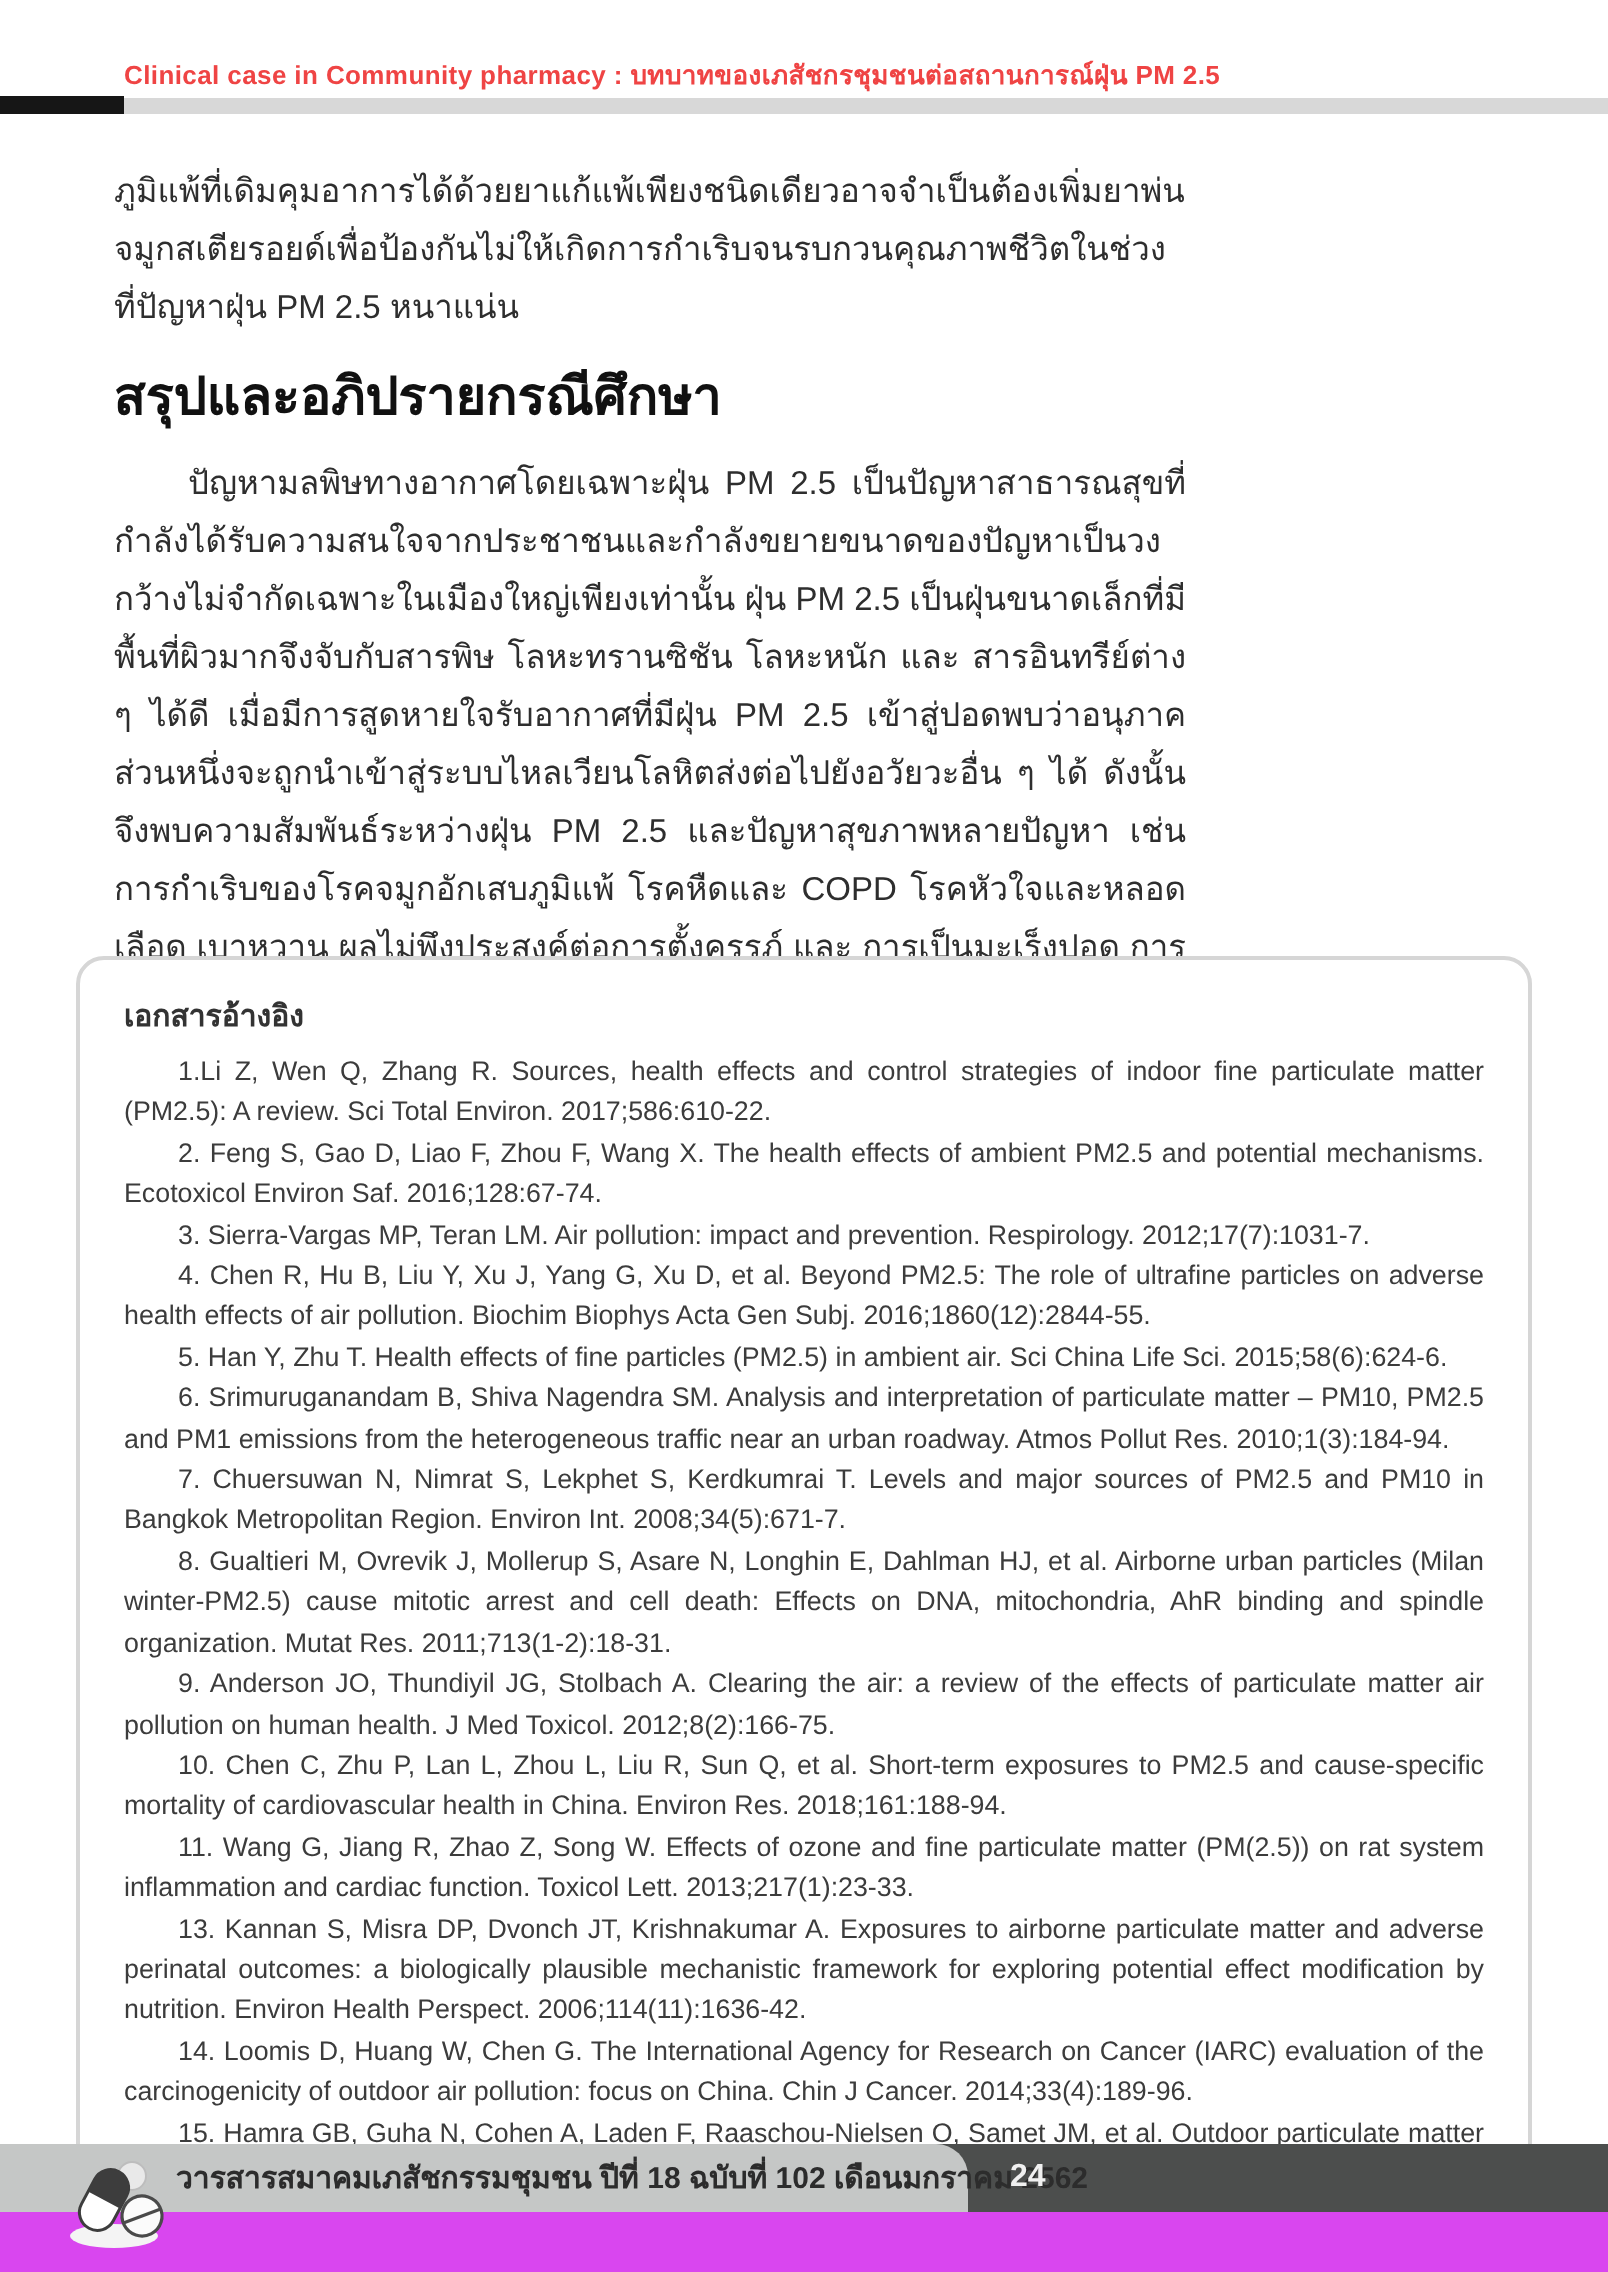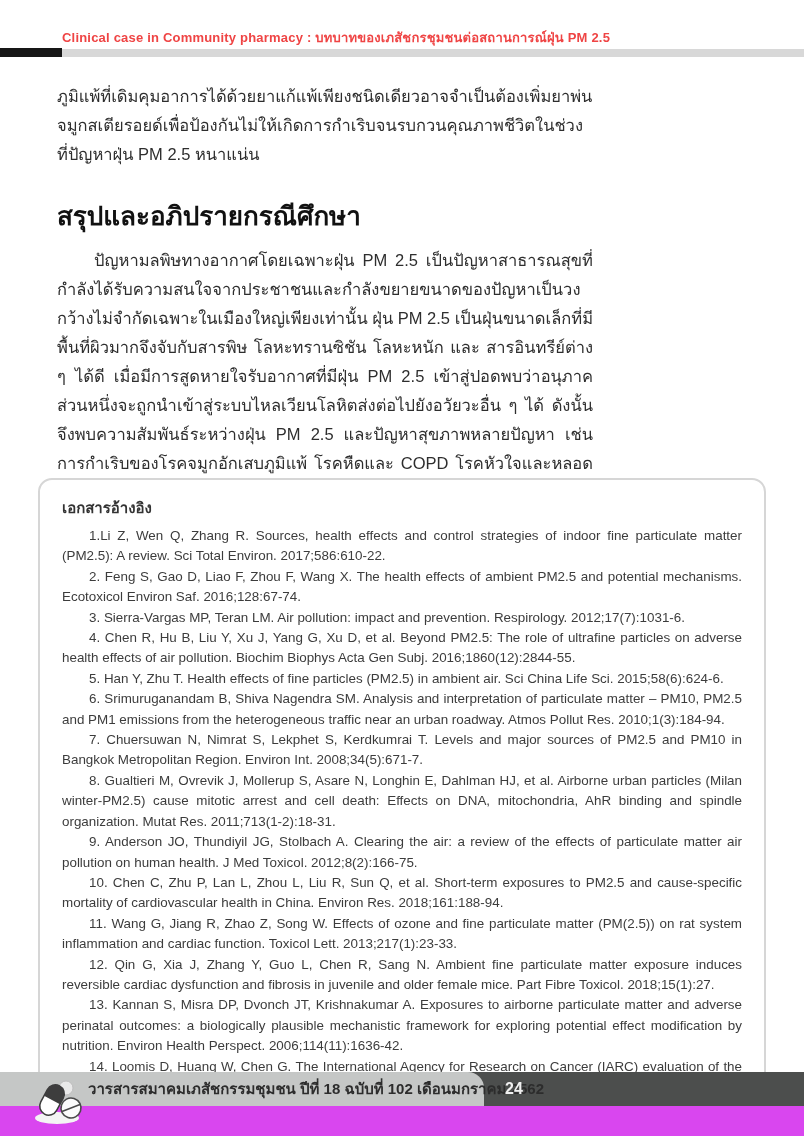--- a/index.html
+++ b/index.html
@@ -22,21 +22,21 @@
   .header-rule .light { position: absolute; left: 62px; top: 0; right: 0; height: 8px; margin-top: 1px; background: #d8d8d8; }
 
   
   .text-col { position: absolute; top: 82px; left: 0; width: 649px; padding: 0 56px 0 57px; }
   .para {
     font-size: 16.5px; line-height: 29px; color: #2e2e2e;
     text-align: justify;
   }
   .intro { margin-top: 0; }
   .section-heading {
-    margin-top: 26px;
+    margin-top: 8px;
     font-size: 26px; font-weight: 700; color: #111111;
   }
   .discussion { margin-top: 10px; text-indent: 37px; }
 
   
   .refbox {
     position: absolute; top: 478px; left: 38px; width: 728px;
     min-height: 562px;
     border: 2px solid #d6d6d6; border-radius: 14px;
     background: #ffffff;
@@ -90,30 +90,29 @@
 <div class="text-col">
   <p class="para intro">ภูมิแพ้ที่เดิมคุมอาการได้ด้วยยาแก้แพ้เพียงชนิดเดียวอาจจำเป็นต้องเพิ่มยาพ่นจมูกสเตียรอยด์เพื่อป้องกันไม่ให้เกิดการกำเริบจนรบกวนคุณภาพชีวิตในช่วงที่ปัญหาฝุ่น PM 2.5 หนาแน่น</p>
   <h1 class="section-heading">สรุปและอภิปรายกรณีศึกษา</h1>
   <p class="para discussion">ปัญหามลพิษทางอากาศโดยเฉพาะฝุ่น PM 2.5 เป็นปัญหาสาธารณสุขที่กำลังได้รับความสนใจจากประชาชนและกำลังขยายขนาดของปัญหาเป็นวงกว้างไม่จำกัดเฉพาะในเมืองใหญ่เพียงเท่านั้น ฝุ่น PM 2.5 เป็นฝุ่นขนาดเล็กที่มีพื้นที่ผิวมากจึงจับกับสารพิษ โลหะทรานซิชัน โลหะหนัก และ สารอินทรีย์ต่าง ๆ ได้ดี เมื่อมีการสูดหายใจรับอากาศที่มีฝุ่น PM 2.5 เข้าสู่ปอดพบว่าอนุภาคส่วนหนึ่งจะถูกนำเข้าสู่ระบบไหลเวียนโลหิตส่งต่อไปยังอวัยวะอื่น ๆ ได้ ดังนั้นจึงพบความสัมพันธ์ระหว่างฝุ่น PM 2.5 และปัญหาสุขภาพหลายปัญหา เช่น การกำเริบของโรคจมูกอักเสบภูมิแพ้ โรคหืดและ COPD โรคหัวใจและหลอดเลือด เบาหวาน ผลไม่พึงประสงค์ต่อการตั้งครรภ์ และ การเป็นมะเร็งปอด การลดความเสี่ยงจากฝุ่น PM 2.5 จึงต้องการหลายมาตรการร่วมกันเพื่อให้เกิดประสิทธิภาพและความปลอดภัยสูงสุดต่อตัวผู้ป่วย เภสัชกรชุมชนในฐานะบุคลากรสาธารณสุขที่อยู่ใกล้ชิดชุมชนจึงมีบทบาทสำคัญในการติดตามสถานการณ์ฝุ่น PM 2.5 ให้ความรู้และคำแนะนำในการดูแลตนเองของประชาชนทั่วไปและผู้ป่วยกลุ่มเสี่ยงอย่างถูกต้อง นอกจากนี้ยังมีบทบาทในการคัดกรองอาการที่อาจเกิดจากฝุ่น PM 2.5 และป้องกันการกำเริบของโรคประจำตัวโดยการดูแลด้านยาเพื่อเพิ่มประสิทธิภาพและความร่วมมือในการใช้ยาของผู้ป่วย</p>
 </div>
 
 <div class="refbox">
   <div class="ref-heading">เอกสารอ้างอิง</div>
   <p class="ref-item">1.Li Z, Wen Q, Zhang R. Sources, health effects and control strategies of indoor fine particulate matter (PM2.5): A review. Sci Total Environ. 2017;586:610-22.</p>
   <p class="ref-item">2. Feng S, Gao D, Liao F, Zhou F, Wang X. The health effects of ambient PM2.5 and potential mechanisms. Ecotoxicol Environ Saf. 2016;128:67-74.</p>
-  <p class="ref-item">3. Sierra-Vargas MP, Teran LM. Air pollution: impact and prevention. Respirology. 2012;17(7):1031-6.</p>
+  <p class="ref-item">3. Sierra-Vargas MP, Teran LM. Air pollution: impact and prevention. Respirology. 2012;17(7):1031-7.</p>
   <p class="ref-item">4. Chen R, Hu B, Liu Y, Xu J, Yang G, Xu D, et al. Beyond PM2.5: The role of ultrafine particles on adverse health effects of air pollution. Biochim Biophys Acta Gen Subj. 2016;1860(12):2844-55.</p>
   <p class="ref-item">5. Han Y, Zhu T. Health effects of fine particles (PM2.5) in ambient air. Sci China Life Sci. 2015;58(6):624-6.</p>
   <p class="ref-item">6. Srimuruganandam B, Shiva Nagendra SM. Analysis and interpretation of particulate matter – PM10, PM2.5 and PM1 emissions from the heterogeneous traffic near an urban roadway. Atmos Pollut Res. 2010;1(3):184-94.</p>
   <p class="ref-item">7. Chuersuwan N, Nimrat S, Lekphet S, Kerdkumrai T. Levels and major sources of PM2.5 and PM10 in Bangkok Metropolitan Region. Environ Int. 2008;34(5):671-7.</p>
   <p class="ref-item">8. Gualtieri M, Ovrevik J, Mollerup S, Asare N, Longhin E, Dahlman HJ, et al. Airborne urban particles (Milan winter-PM2.5) cause mitotic arrest and cell death: Effects on DNA, mitochondria, AhR binding and spindle organization. Mutat Res. 2011;713(1-2):18-31.</p>
   <p class="ref-item">9. Anderson JO, Thundiyil JG, Stolbach A. Clearing the air: a review of the effects of particulate matter air pollution on human health. J Med Toxicol. 2012;8(2):166-75.</p>
   <p class="ref-item">10. Chen C, Zhu P, Lan L, Zhou L, Liu R, Sun Q, et al. Short-term exposures to PM2.5 and cause-specific mortality of cardiovascular health in China. Environ Res. 2018;161:188-94.</p>
   <p class="ref-item">11. Wang G, Jiang R, Zhao Z, Song W. Effects of ozone and fine particulate matter (PM(2.5)) on rat system inflammation and cardiac function. Toxicol Lett. 2013;217(1):23-33.</p>
-  <p class="ref-item">12. Qin G, Xia J, Zhang Y, Guo L, Chen R, Sang N. Ambient fine particulate matter exposure induces reversible cardiac dysfunction and fibrosis in juvenile and older female mice. Part Fibre Toxicol. 2018;15(1):27.</p>
   <p class="ref-item">13. Kannan S, Misra DP, Dvonch JT, Krishnakumar A. Exposures to airborne particulate matter and adverse perinatal outcomes: a biologically plausible mechanistic framework for exploring potential effect modification by nutrition. Environ Health Perspect. 2006;114(11):1636-42.</p>
   <p class="ref-item">14. Loomis D, Huang W, Chen G. The International Agency for Research on Cancer (IARC) evaluation of the carcinogenicity of outdoor air pollution: focus on China. Chin J Cancer. 2014;33(4):189-96.</p>
   <p class="ref-item">15. Hamra GB, Guha N, Cohen A, Laden F, Raaschou-Nielsen O, Samet JM, et al. Outdoor particulate matter exposure and lung cancer: a systematic review and meta-analysis. Environ Health Perspect. 2014;122(9):906-11.</p>
 
 </div>
 
 <div class="page-footer">
   <div class="footer-darkbar"></div>
   <div class="footer-tab"></div>
   <div class="pills-icon-wrap">

